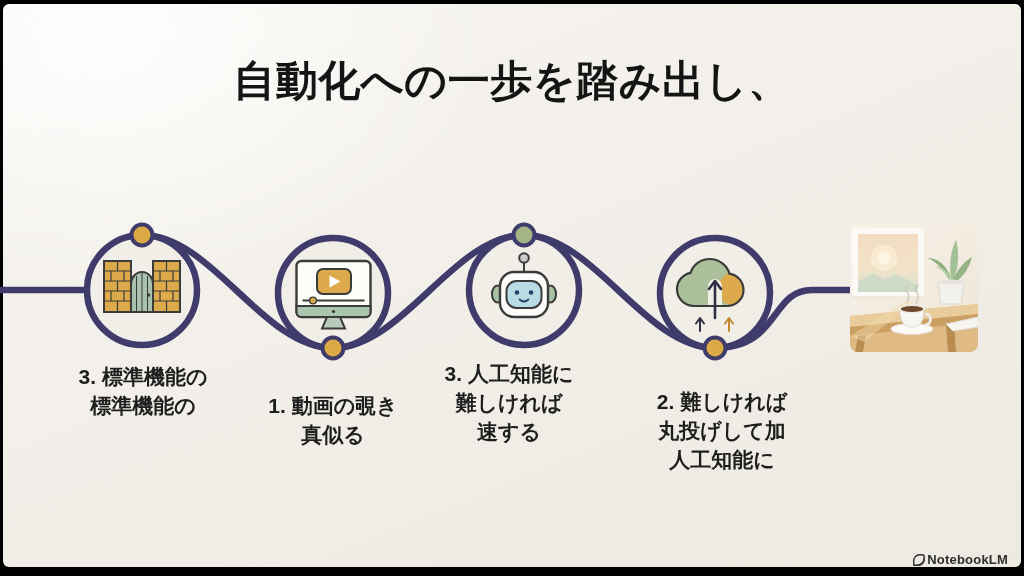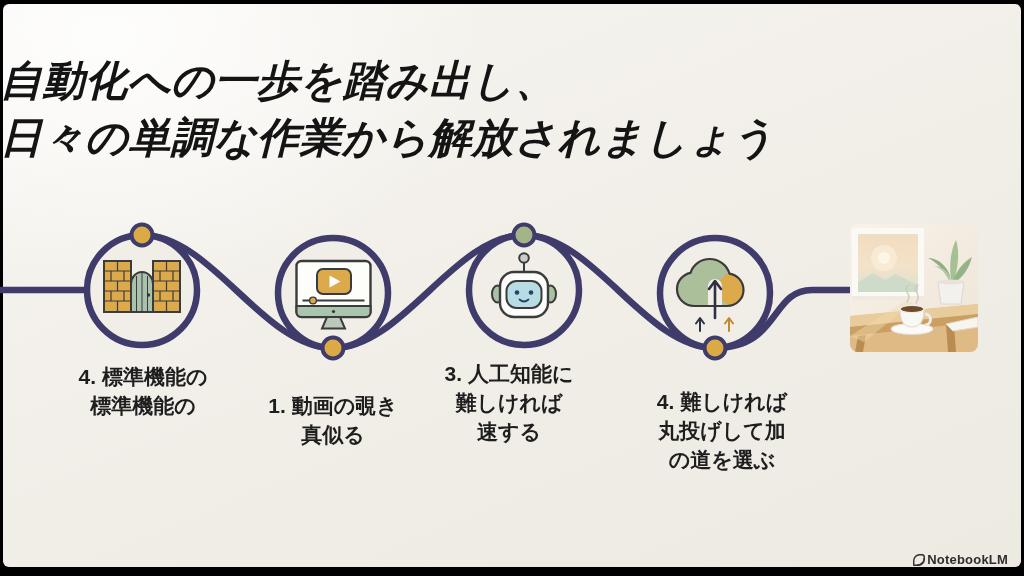--- a/index.html
+++ b/index.html
@@ -11,22 +11,22 @@
   .canvas {
     position: absolute; left: 3px; top: 4px; right: 3px; bottom: 9px;
     border-radius: 6px;
     background:
       radial-gradient(ellipse 620px 420px at 10% 6%, rgba(255,255,255,0.85), rgba(255,255,255,0) 62%),
       linear-gradient(158deg, #f7f5f0 0%, #f1eee8 55%, #edeae2 100%);
   }
 
   .title {
     position: absolute; left: 0; right: 0; top: 52px;
-    text-align: left; font-size: 42px; line-height: 57px;
-    font-weight: 800; color: #141414; letter-spacing: 0.5px; font-style: italic;
+    text-align: center; font-size: 42px; line-height: 57px;
+    font-weight: 800; color: #141414; letter-spacing: 0.5px;
   }
 
   .timeline-svg { position: absolute; left: 0; top: 0; width: 1024px; height: 576px; }
 
   .step-label {
     position: absolute; transform: translateX(-50%);
     text-align: center; font-size: 21px; line-height: 29px;
     font-weight: 700; color: #1e1e1e; white-space: nowrap;
   }
   .step-label.s1 { left: 143px; top: 362px; }
@@ -44,21 +44,20 @@
   .watermark svg { display: block; }
 </style>
 </head>
 <body>
 
 <div class="slide">
   <div class="canvas"></div>
 
   <div class="title">
     <div>自動化への一歩を踏み出し、</div>
-    <div>日々の単調な作業から解放されましょう</div>
   </div>
 
   <svg class="timeline-svg" viewBox="0 0 1024 576">
 
     <g fill="none" stroke="#3f3b6b" stroke-width="6.5" stroke-linecap="round">
       <path d="M0 290 H 88"></path>
       <path d="M142 235 C 212 235, 263 348, 333 348"></path>
       <path d="M333 348 C 403 348, 454 235, 524 235"></path>
       <path d="M524 235 C 594 235, 645 348, 715 348"></path>
       <path d="M715 348 C 780 348, 770 290, 812 290 H 852"></path>
@@ -126,36 +125,36 @@
       </g>
     </g>
 
     <circle cx="142" cy="235" r="10.5" stroke="#3f3b6b" stroke-width="4" fill="#dcaa45"></circle>
     <circle cx="333" cy="348" r="10.5" stroke="#3f3b6b" stroke-width="4" fill="#dcaa45"></circle>
     <circle cx="524" cy="235" r="10.5" stroke="#3f3b6b" stroke-width="4" fill="#a3b487"></circle>
     <circle cx="715" cy="348" r="10.5" stroke="#3f3b6b" stroke-width="4" fill="#dcaa45"></circle>
   </svg>
 
   <div class="step-label s1">
-    <div>4. 標準機能の</div>
+    <div>3. 標準機能の</div>
     <div>標準機能の</div>
   </div>
   <div class="step-label s2">
     <div>1. 動画の覗き</div>
     <div>真似る</div>
   </div>
   <div class="step-label s3">
     <div>3. 人工知能に</div>
     <div>難しければ</div>
     <div>速する</div>
   </div>
   <div class="step-label s4">
-    <div>4. 難しければ</div>
+    <div>2. 難しければ</div>
     <div>丸投げして加</div>
-    <div>の道を選ぶ</div>
+    <div>人工知能に</div>
   </div>
 
   <svg class="desk-svg" viewBox="0 0 128 128">
     <defs>
       <linearGradient id="wallg" x1="0" y1="0" x2="1" y2="1">
         <stop offset="0" stop-color="#f8f2e9"></stop>
           <stop offset="1" stop-color="#efe5d8"></stop>
       </linearGradient>
       <linearGradient id="skyg" x1="0" y1="0" x2="0" y2="1">
         <stop offset="0" stop-color="#f0dcc0"></stop>

